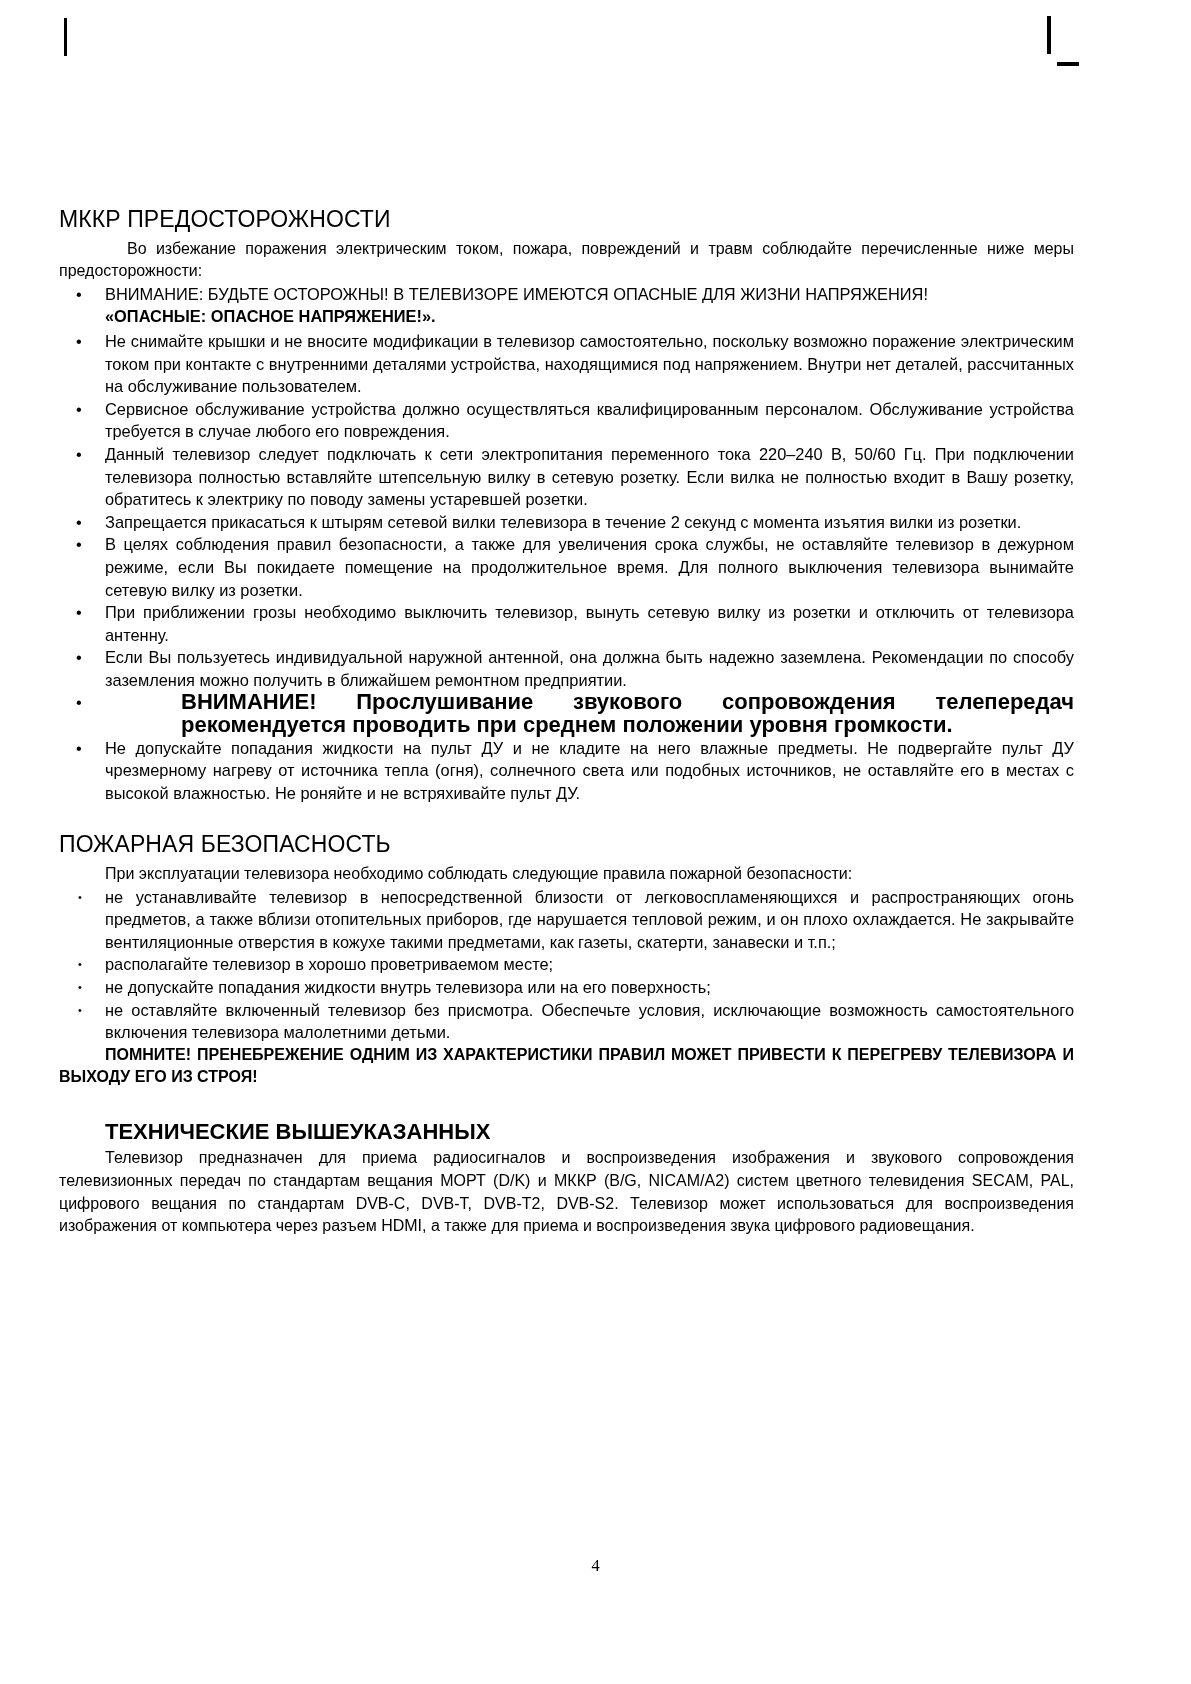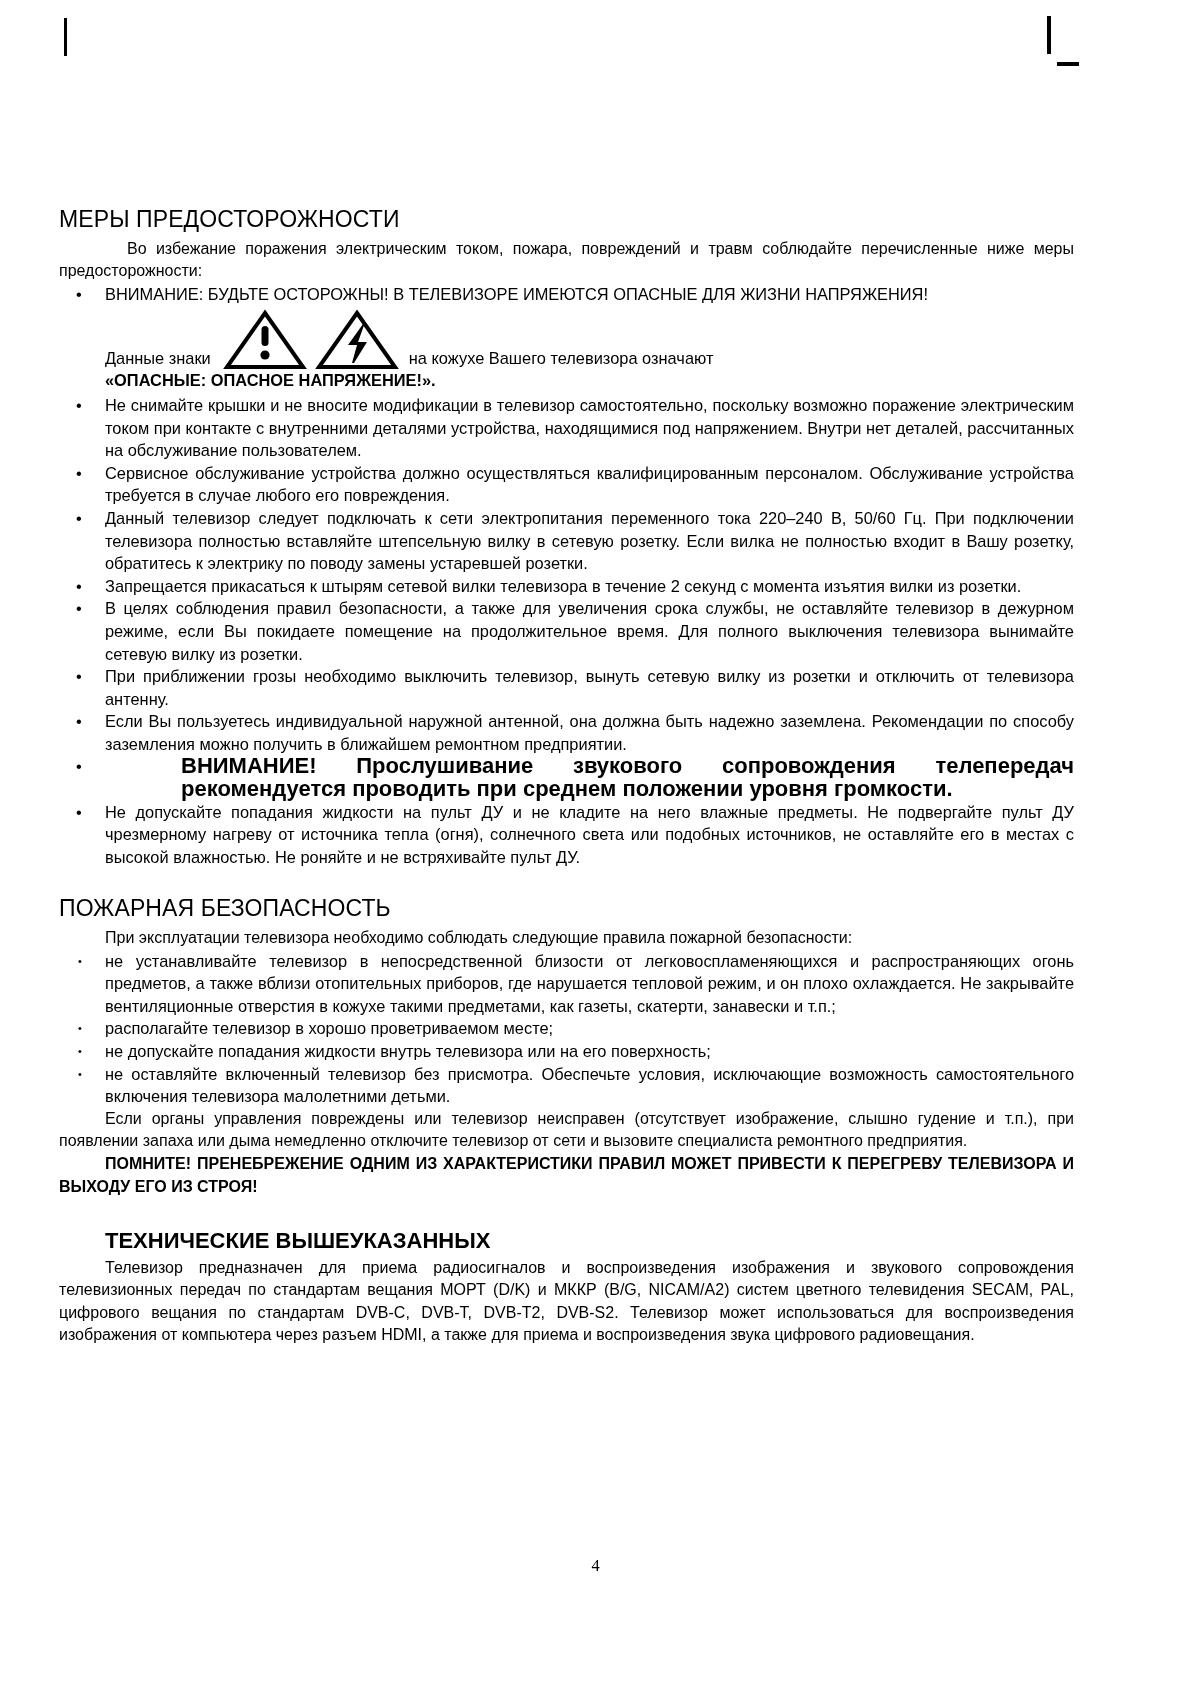--- a/index.html
+++ b/index.html
@@ -149,46 +149,31 @@
 <body>
 
 <div class="page">
 
   <div class="mark mark-tl-vert"></div>
   <div class="mark mark-tr-vert"></div>
   <div class="mark mark-tr-horz"></div>
 
   <div class="content">
 
-    <h1 class="section-title">МЕРЫ ПРЕДОСТОРОЖНОСТИ</h1>
+    <h1 class="section-title">МККР ПРЕДОСТОРОЖНОСТИ</h1>
 
     <p class="para">Во избежание поражения электрическим током, пожара, повреждений и травм соблюдайте перечисленные ниже меры предосторожности:</p>
 
     <ul class="bullets">
       <li>
         <span class="bullet-dot">•</span>
         <span>ВНИМАНИЕ: БУДЬТЕ ОСТОРОЖНЫ! В ТЕЛЕВИЗОРЕ ИМЕЮТСЯ ОПАСНЫЕ ДЛЯ ЖИЗНИ НАПРЯЖЕНИЯ!</span>
       </li>
     </ul>
 
-    <div class="signs-row">
-      <span class="sign-text-left">Данные знаки</span>
-      <span class="sign-icons">
-        <svg width="84" height="62" viewBox="0 0 84 62">
-          <polygon points="42,4 80,58 4,58" fill="none" stroke="#000" stroke-width="4"></polygon>
-          <rect x="38.5" y="17" width="7" height="20" rx="3.5" fill="#000"></rect>
-          <circle cx="42" cy="46" r="4.6" fill="#000"></circle>
-        </svg>
-        <svg width="84" height="62" viewBox="0 0 84 62">
-          <polygon points="42,4 80,58 4,58" fill="none" stroke="#000" stroke-width="4"></polygon>
-          <path d="M48 15 L33 36 L42 36 L37 54 L39 54 L52 33 L43 33 L49.5 15 Z" fill="#000"></path>
-        </svg>
-      </span>
-      <span class="sign-text-right">на кожухе Вашего телевизора означают</span>
-    </div>
 
     <div class="bold-quote">«ОПАСНЫЕ: ОПАСНОЕ НАПРЯЖЕНИЕ!».</div>
 
     <ul class="bullets">
       <li>
         <span class="bullet-dot">•</span>
         <span>Не снимайте крышки и не вносите модификации в телевизор самостоятельно, поскольку возможно поражение электрическим током при контакте с внутренними деталями устройства, находящимися под напряжением. Внутри нет деталей, рассчитанных на обслуживание пользователем.</span>
       </li>
       <li>
         <span class="bullet-dot">•</span>
@@ -244,21 +229,20 @@
       <li class="nojust">
         <span class="bullet-dot">•</span>
         <span>не допускайте попадания жидкости внутрь телевизора или на его поверхность;</span>
       </li>
       <li>
         <span class="bullet-dot">•</span>
         <span>не оставляйте включенный телевизор без присмотра. Обеспечьте условия, исключающие возможность самостоятельного включения телевизора малолетними детьми.</span>
       </li>
     </ul>
 
-    <p class="para indent-small">Если органы управления повреждены или телевизор неисправен (отсутствует изображение, слышно гудение и т.п.), при появлении запаха или дыма немедленно отключите телевизор от сети и вызовите специалиста ремонтного предприятия.</p>
 
     <p class="para indent-small bold">ПОМНИТЕ! ПРЕНЕБРЕЖЕНИЕ ОДНИМ ИЗ ХАРАКТЕРИСТИКИ ПРАВИЛ МОЖЕТ ПРИВЕСТИ К ПЕРЕГРЕВУ ТЕЛЕВИЗОРА И ВЫХОДУ ЕГО ИЗ СТРОЯ!</p>
 
     <h2 class="sub-title spaced-before">ТЕХНИЧЕСКИЕ ВЫШЕУКАЗАННЫХ</h2>
 
     <p class="para indent-small">Телевизор предназначен для приема радиосигналов и воспроизведения изображения и звукового сопровождения телевизионных передач по стандартам вещания МОРТ (D/K) и МККР (B/G, NICAM/A2) систем цветного телевидения SECAM, PAL, цифрового вещания по стандартам DVB-C, DVB-T, DVB-T2, DVB-S2. Телевизор может использоваться для воспроизведения изображения от компьютера через разъем HDMI, а также для приема и воспроизведения звука цифрового радиовещания.</p>
 
   </div>
 
   <div class="page-number">4</div>

